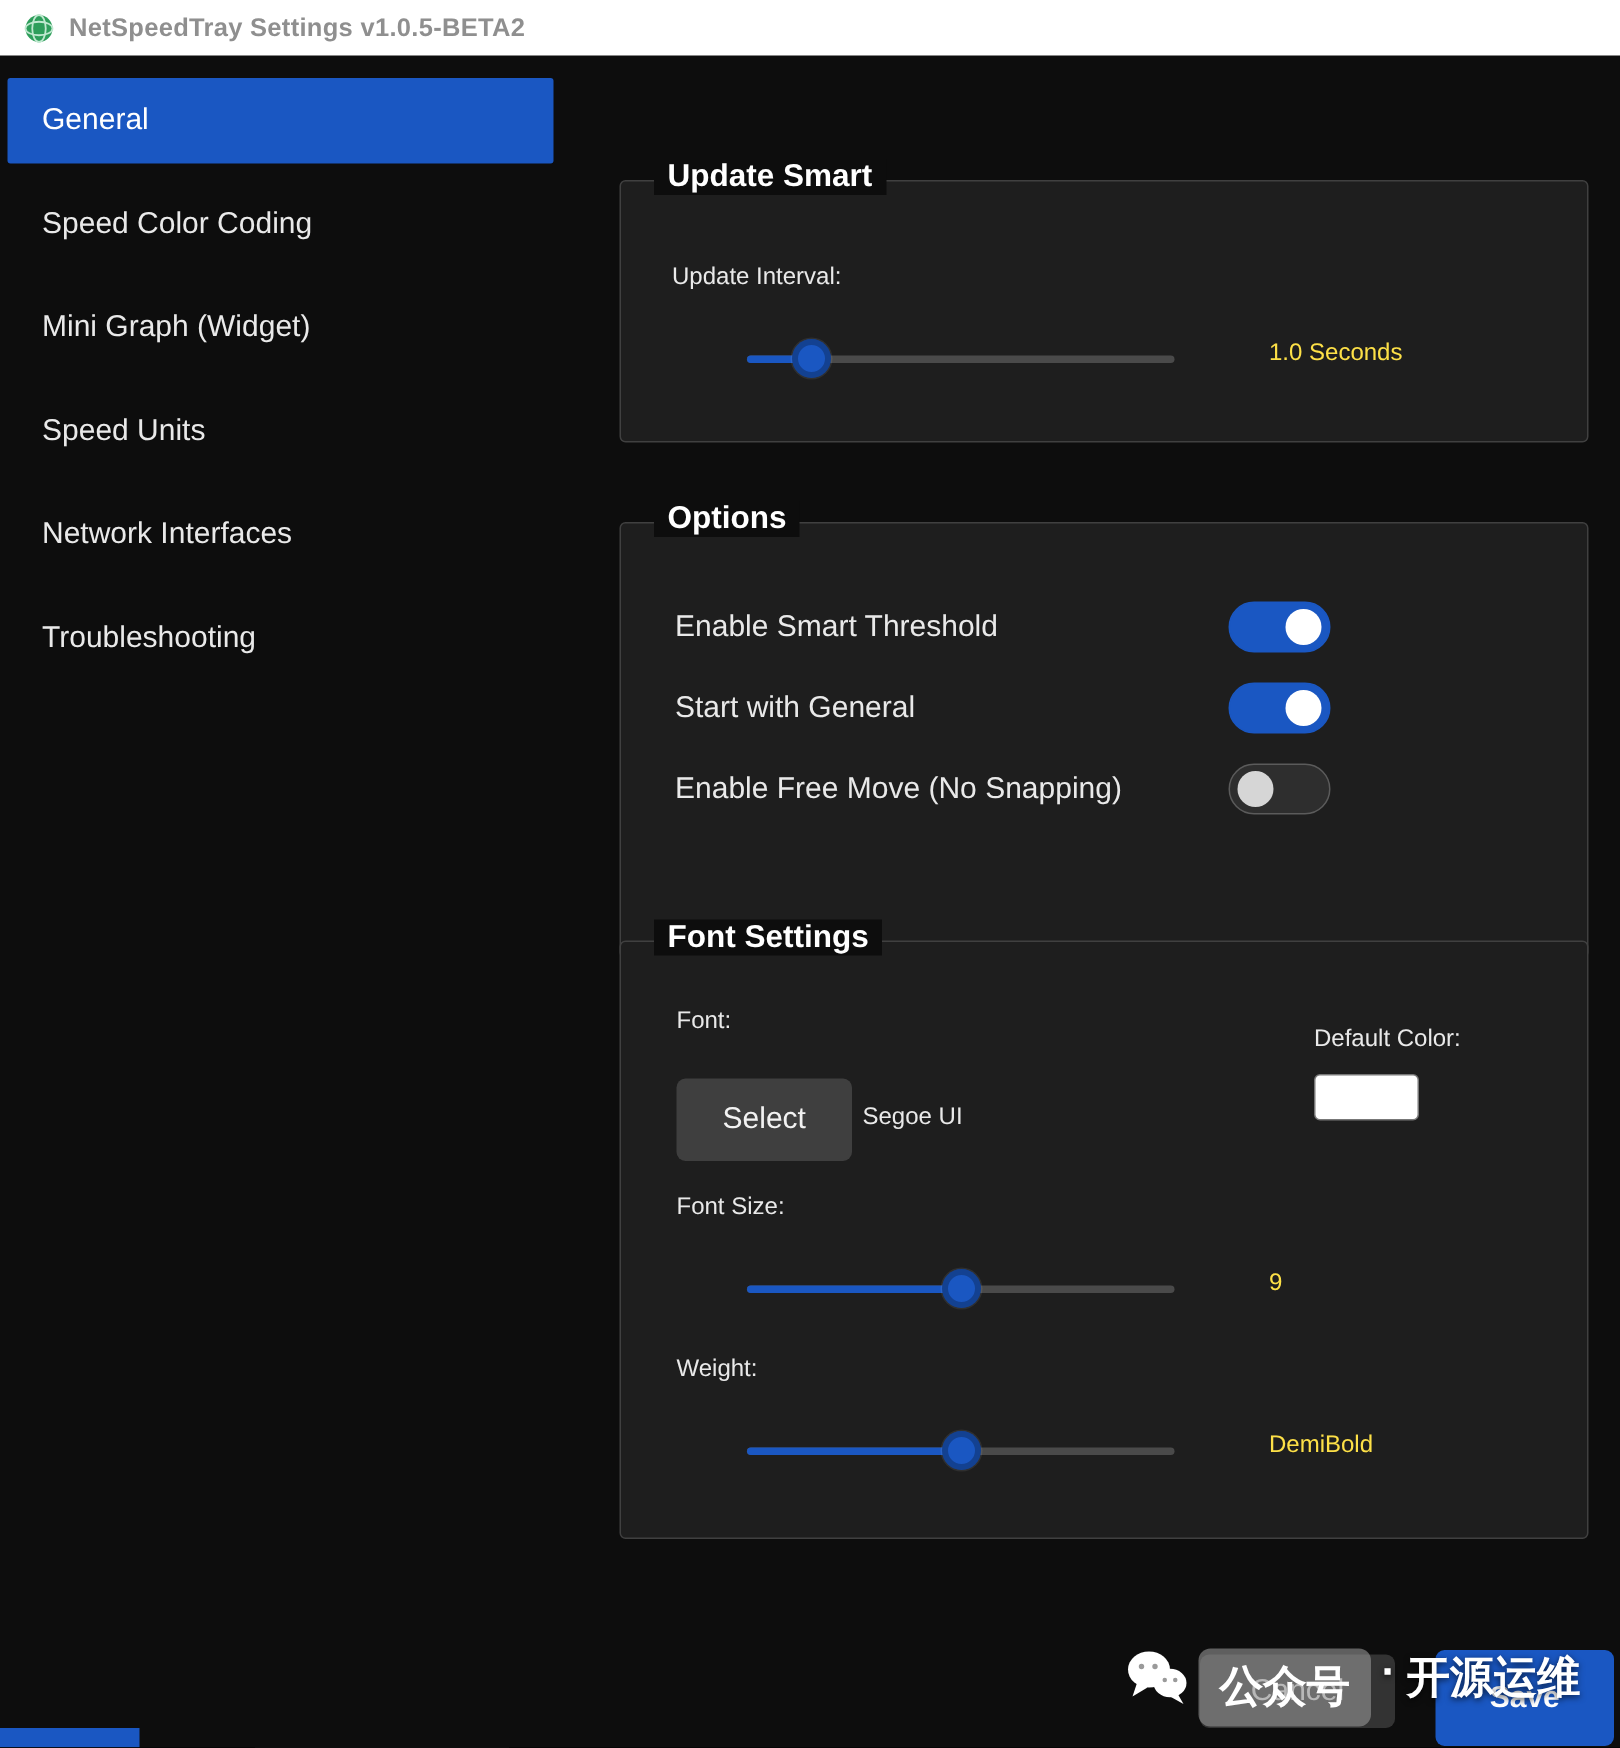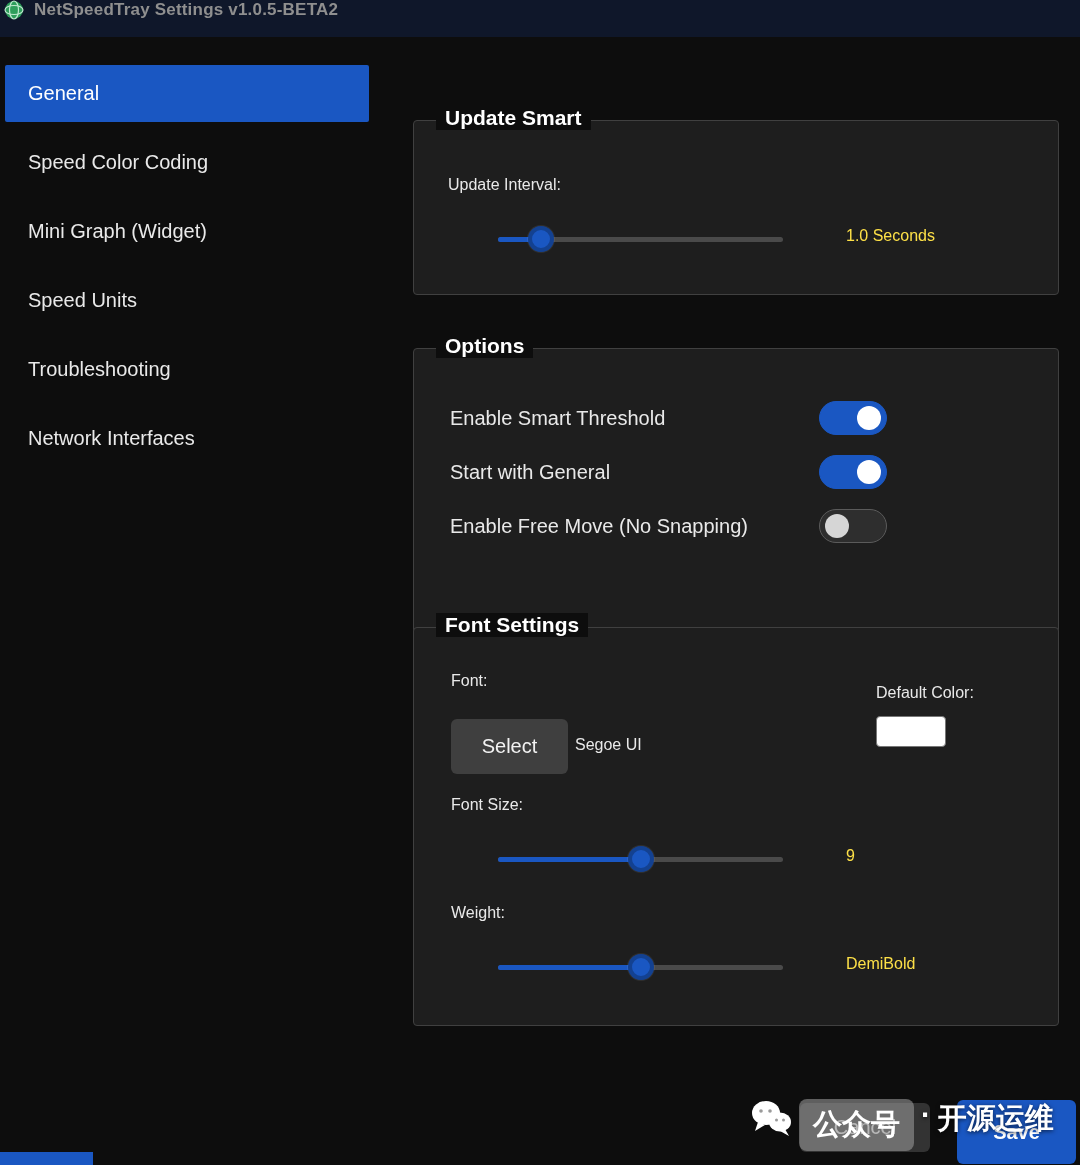--- a/index.html
+++ b/index.html
@@ -1,25 +1,25 @@
 <!DOCTYPE html>
 <html style="--accent: #1a57c2;"><head>
 <meta charset="utf-8">
 <style>
   :root { --accent:#1a57c2; }
   * { margin:0; padding:0; box-sizing:border-box; }
   html,body { background:#000; font-family:"Liberation Sans", sans-serif; }
   .window { position:relative; width:1080px; height:1165px; background:#0d0d0d; overflow:hidden; color:#e8e8e8; }
 
   
-  .titlebar { position:absolute; top:0; left:0; right:0; height:37px; background:#0f172a; display:flex; align-items:flex-start; gap:10px; padding:0 4px; }
+  .titlebar { position:absolute; top:0; left:0; right:0; height:37px; background:#ffffff; display:flex; align-items:center; gap:10px; padding:0 16px; }
   .titlebar .title { color:#8f8f8f; font-size:17px; font-weight:700; letter-spacing:.2px; }
 
   
-  .sidebar { position:absolute; top:65px; left:5px; width:364px; }
+  .sidebar { position:absolute; top:52px; left:5px; width:364px; }
   .side-item { height:57px; margin-bottom:12px; display:flex; align-items:center; padding-left:23px; font-size:20px; color:#e9e9e9; border-radius:2px; cursor:pointer; }
   .side-item.active { background:var(--accent); color:#fff; }
 
   
   .groupbox { position:absolute; left:413px; width:646px; background:#1e1e1e; border:1px solid #404040; border-radius:4px; }
   #group-update-rate { top:120px; height:175px; }
   #group-options { top:348px; height:291px; }
   #group-font-settings { top:627px; height:399px; }
   .group-title { position:absolute; top:-15px; left:22px; background:#0d0d0d; padding:0 9px; font-size:21px; font-weight:700; color:#ffffff; }
 
@@ -70,22 +70,22 @@
       </svg>
     </span>
     <span class="title">NetSpeedTray Settings v1.0.5-BETA2</span>
   </div>
 
   <nav class="sidebar">
       <div class="side-item active">General</div>
       <div class="side-item">Speed Color Coding</div>
       <div class="side-item">Mini Graph (Widget)</div>
       <div class="side-item">Speed Units</div>
+      <div class="side-item">Network Interfaces</div>
       <div class="side-item">Troubleshooting</div>
-      <div class="side-item">Network Interfaces</div>
     </nav>
 
   <section class="groupbox" id="group-update-rate">
     <div class="group-title">Update Smart</div>
     <div class="label" style="left:34px; top:55px;">Update Interval:</div>
     <div class="slider" style="left:84px; top:105px;">
       <div class="track">
           <div class="fill" style="width: 15%;"></div>
         </div>
       <div class="handle" style="left: calc(15% - 13px);"></div>

